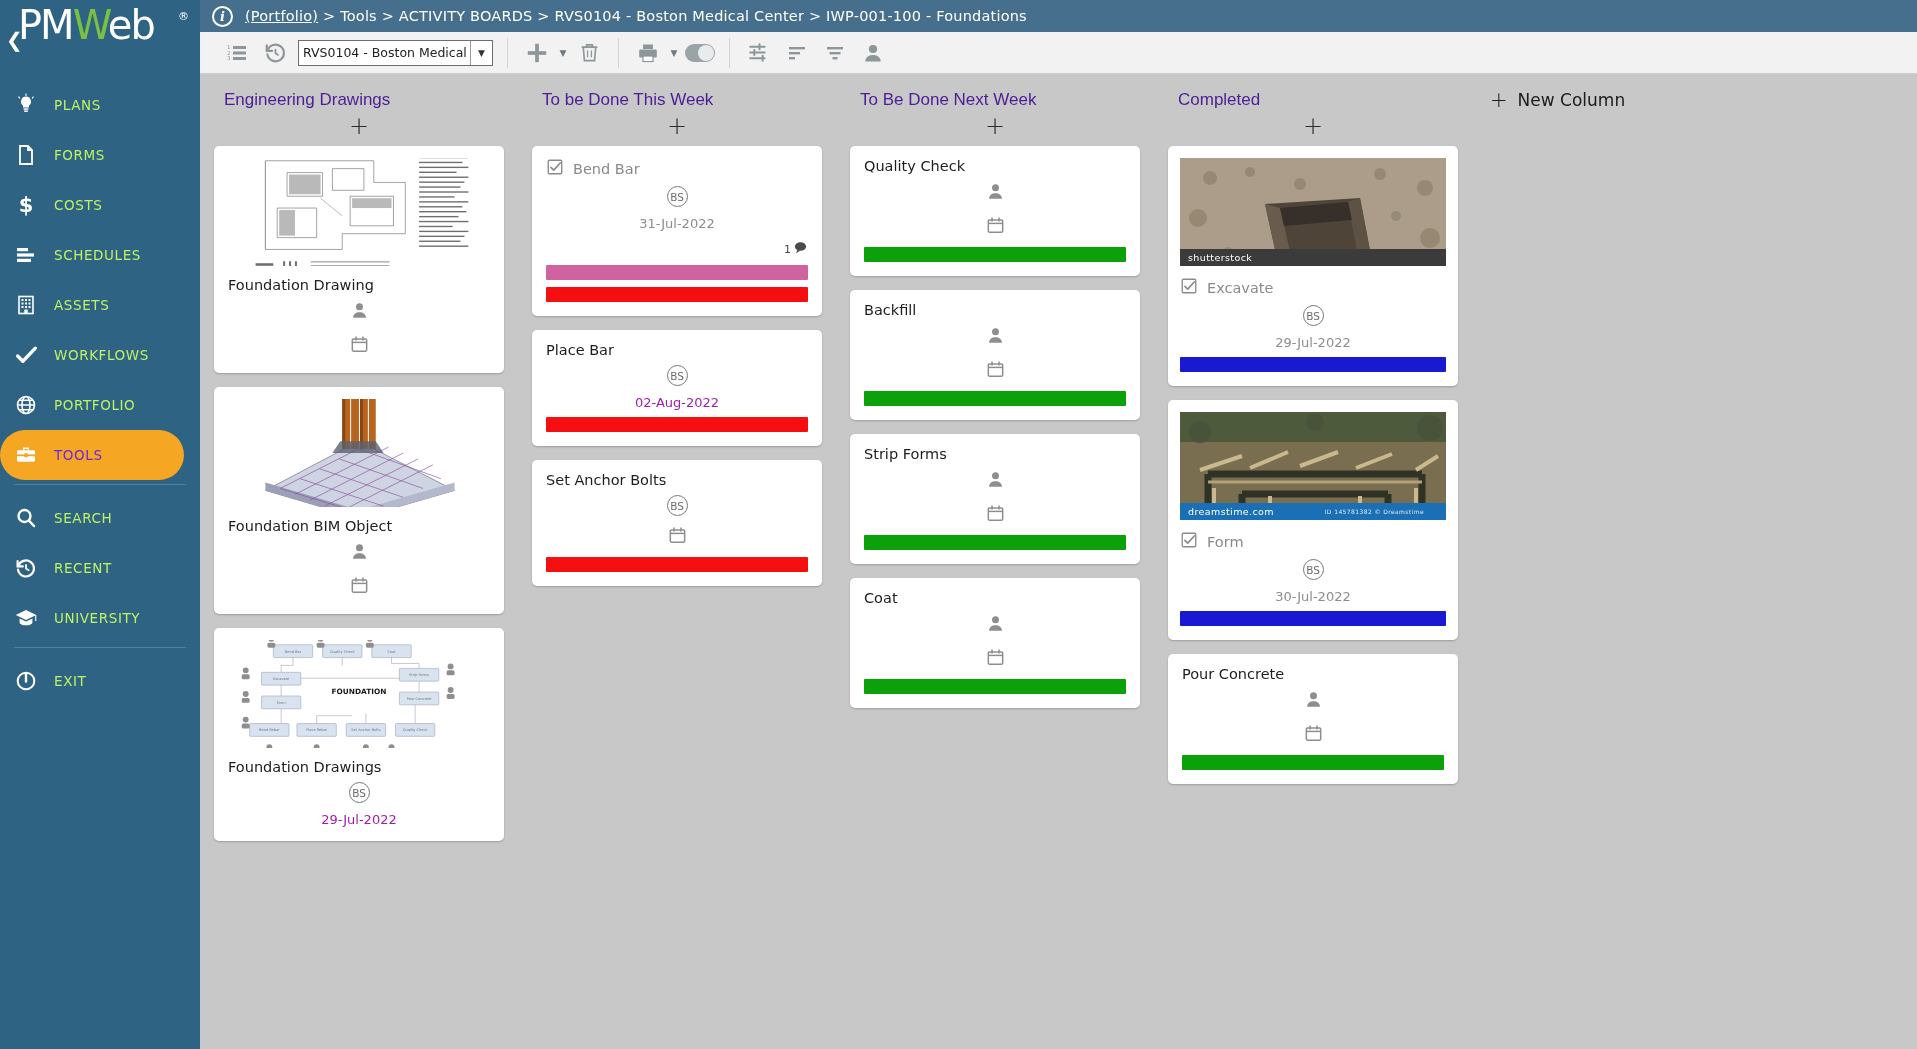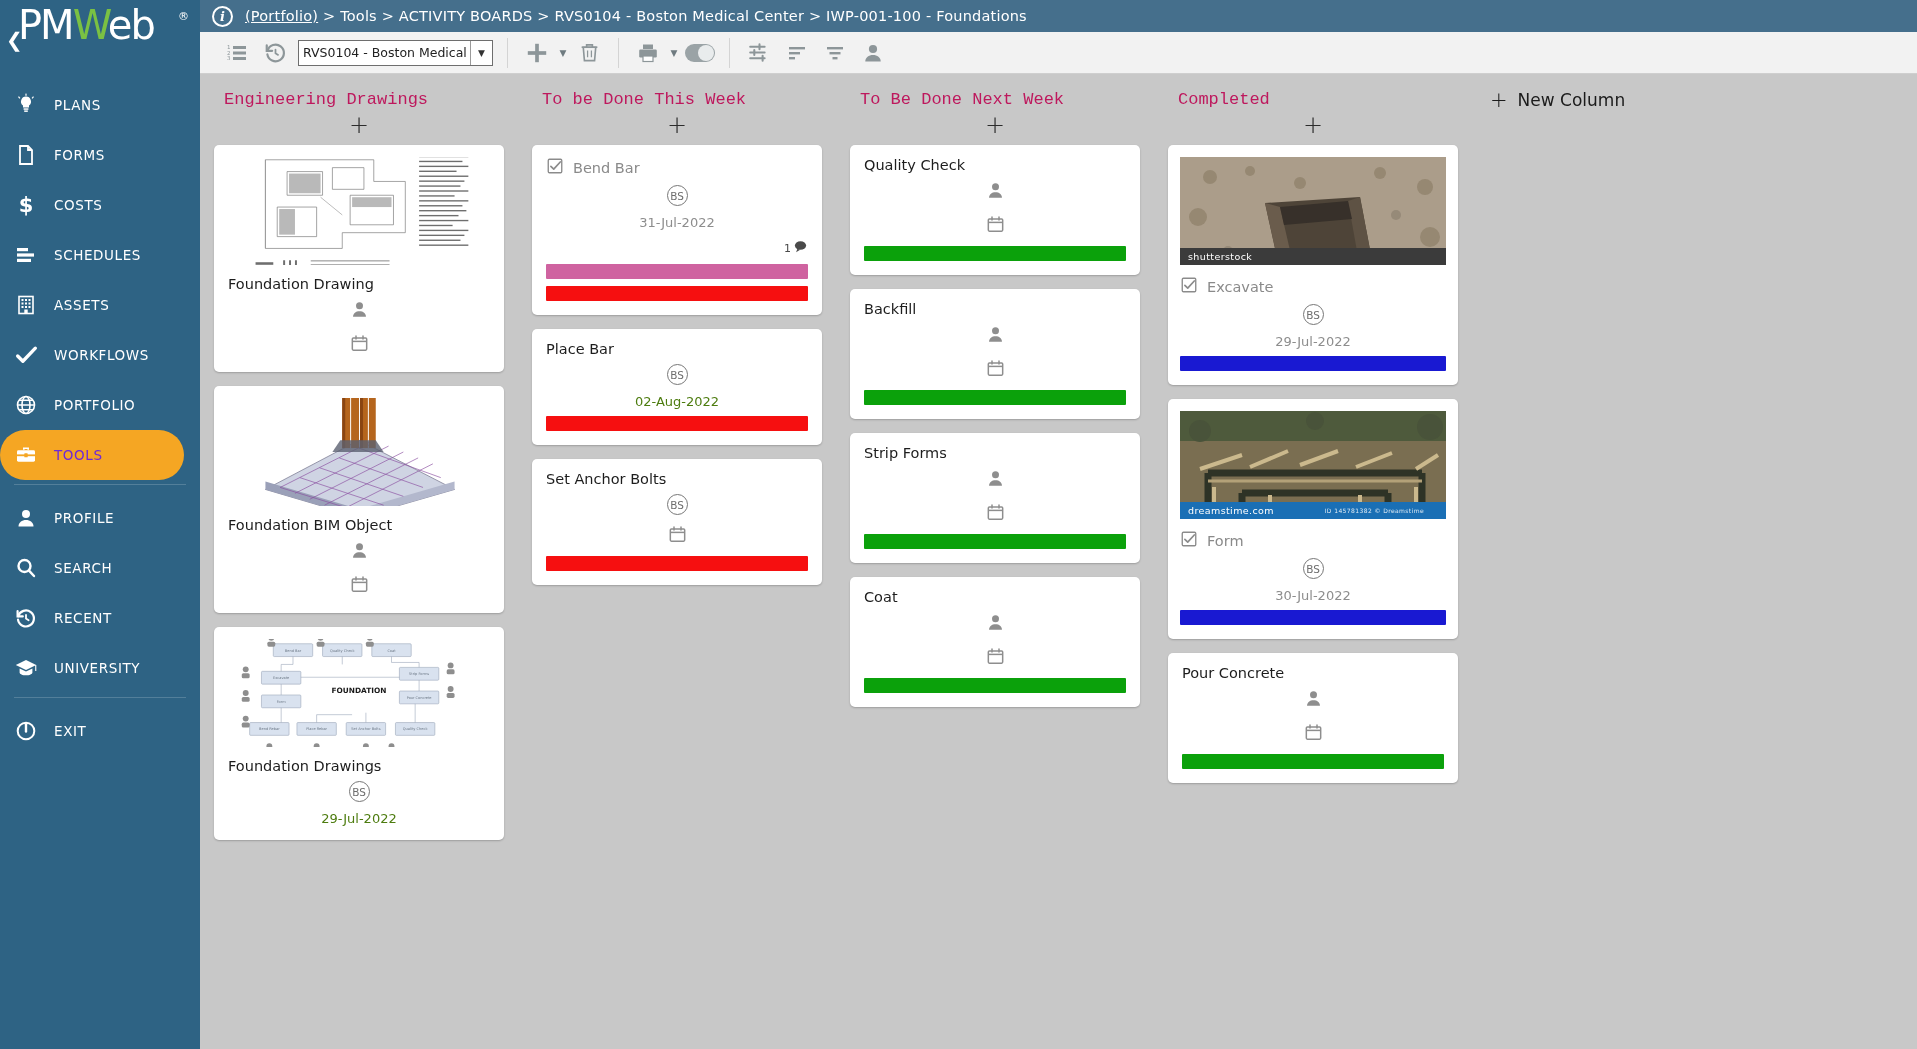--- a/index.html
+++ b/index.html
@@ -31,21 +31,21 @@
   .nav-list { padding-top: 4px; }
   .nav-item {
     display: flex; align-items: center; height: 50px; padding-left: 14px;
     color: #e7eef3; cursor: pointer; position: relative;
   }
   .nav-item .ico {
     width: 40px; min-width: 40px; display: flex; align-items: center;
     justify-content: flex-start; color: #ffffff;
   }
   .nav-item .lbl {
-    font-size: 13.5px; letter-spacing: 0.6px; color: #ffffff;
+    font-size: 13.5px; letter-spacing: 0.6px; color: #bef264;
     font-family: "DejaVu Sans", sans-serif;
   }
   .nav-item.active {
     background: #f5a623; border-radius: 26px; margin-right: 16px;
   }
   .nav-item.active .lbl { color: #6d28d9; }
   .nav-item.active .ico { color: #ffffff; }
 
   
   #main { flex: 1; display: flex; flex-direction: column; height: 1049px; }
@@ -96,22 +96,22 @@
     content: ""; position: absolute; right: 1px; top: 1px;
     width: 16px; height: 16px; border-radius: 50%; background: #e9eced;
   }
 
   
   #board-scroll { flex: 1; background: #c8c8c8; overflow: hidden; position: relative; }
   #board { display: flex; padding: 12px 0 0 0; height: 100%; }
   .column { width: 318px; flex: 0 0 318px; padding: 0 14px; position: relative; }
   .column.newcol { width: 300px; flex: 0 0 300px; }
   .col-head {
-    font-size: 17px; color: #be185d; padding: 4px 0 0 10px;
-    font-family: Liberation Mono, monospace;
+    font-size: 17px; color: #4c1d95; padding: 4px 0 0 10px;
+    font-family: Liberation Sans, sans-serif;
   }
   .col-add {
     text-align: center; font-size: 24px; color: #2c2c2c; line-height: 20px;
     padding: 6px 0 10px 0; cursor: pointer; font-weight: 300;
   }
   .newcol-head {
     font-size: 17px; color: #1b1b1b; padding: 4px 0 0 4px;
     display: flex; align-items: center; gap: 10px; cursor: pointer;
   }
   .newcol-head .plus { font-size: 21px; font-weight: 300; line-height: 17px; }
@@ -131,21 +131,21 @@
     display: flex; align-items: center; gap: 9px; min-height: 26px;
     position: relative;
     flex-direction: column;
   }
   .avatar-initials {
     width: 21px; height: 21px; border-radius: 50%; border: 1px solid #777;
     color: #6d6d6d; font-size: 10.5px; display: flex; align-items: center;
     justify-content: center; flex: 0 0 21px;
   }
   .date-text { font-size: 13px; color: #8d8d8d; }
-  .date-text.red { color: #4d7c0f; }
+  .date-text.red { color: #a21caf; }
   .comment-badge {
     margin-left: auto; display: flex; align-items: center; gap: 2px;
     font-size: 11px; color: #4a4a4a;
   }
   .bar { height: 15px; width: 100%; margin-top: 7px; border-radius: 1px; }
   .bar.pink { background: #cf63a0; }
   .bar.red { background: #f60f10; }
   .bar.green { background: #0ba10b; }
   .bar.blue { background: #1919d2; }
 
@@ -286,29 +286,20 @@
             <rect x="10.3" y="10.3" width="3.4" height="4" rx="0.6" fill="#f5a623"></rect>
           </svg>
         </span>
         <span class="lbl">TOOLS</span>
       </div>
     </div>
 
     <div class="nav-sep"></div>
 
     <div class="nav-list">
-      <div class="nav-item">
-        <span class="ico">
-          <svg width="24" height="24" viewBox="0 0 24 24" fill="currentColor">
-            <circle cx="12" cy="8" r="4"></circle>
-            <path d="M4.5 20.5c0-4.2 3.4-6.6 7.5-6.6s7.5 2.4 7.5 6.6z"></path>
-          </svg>
-        </span>
-        <span class="lbl">PROFILE</span>
-      </div>
       <div class="nav-item">
         <span class="ico">
           <svg width="24" height="24" viewBox="0 0 24 24" fill="none" stroke="currentColor" stroke-width="2.4" stroke-linecap="round">
             <circle cx="10.5" cy="10" r="6"></circle>
               <path d="M15 14.6L20 20"></path>
           </svg>
         </span>
         <span class="lbl">SEARCH</span>
       </div>
       <div class="nav-item">

